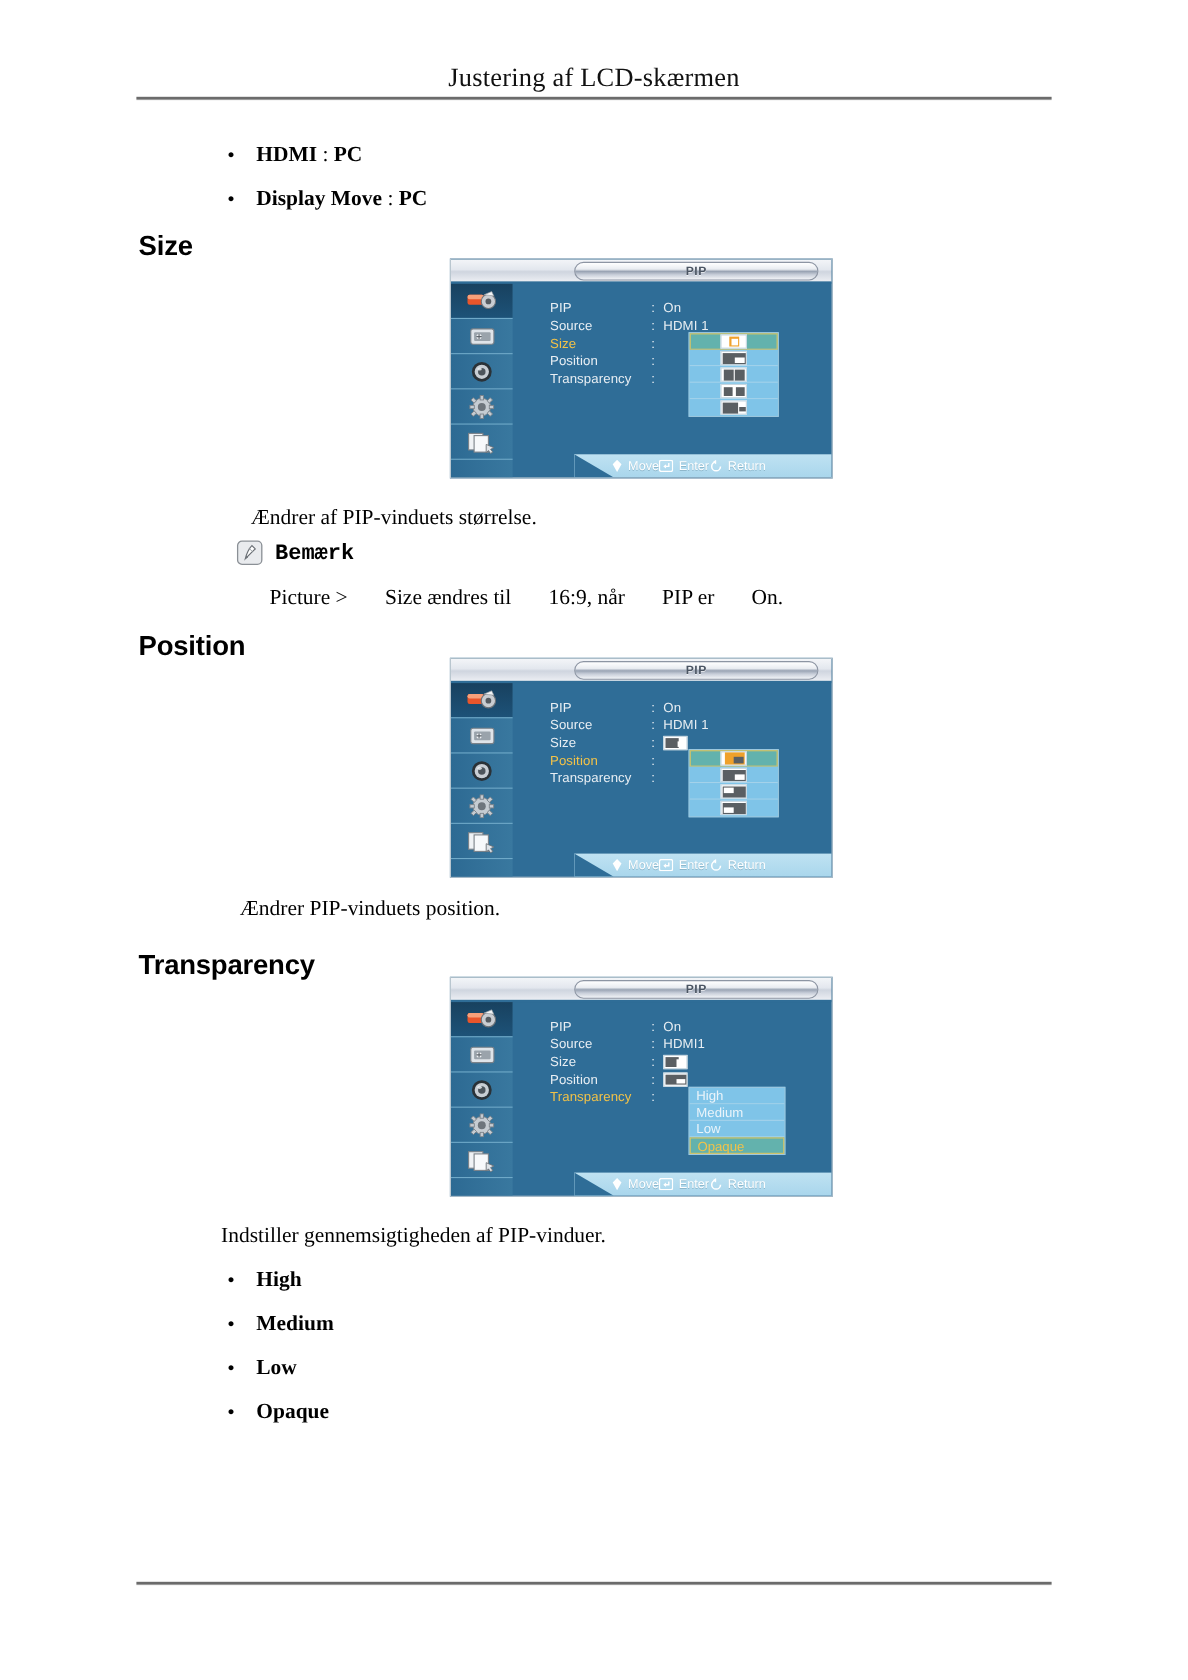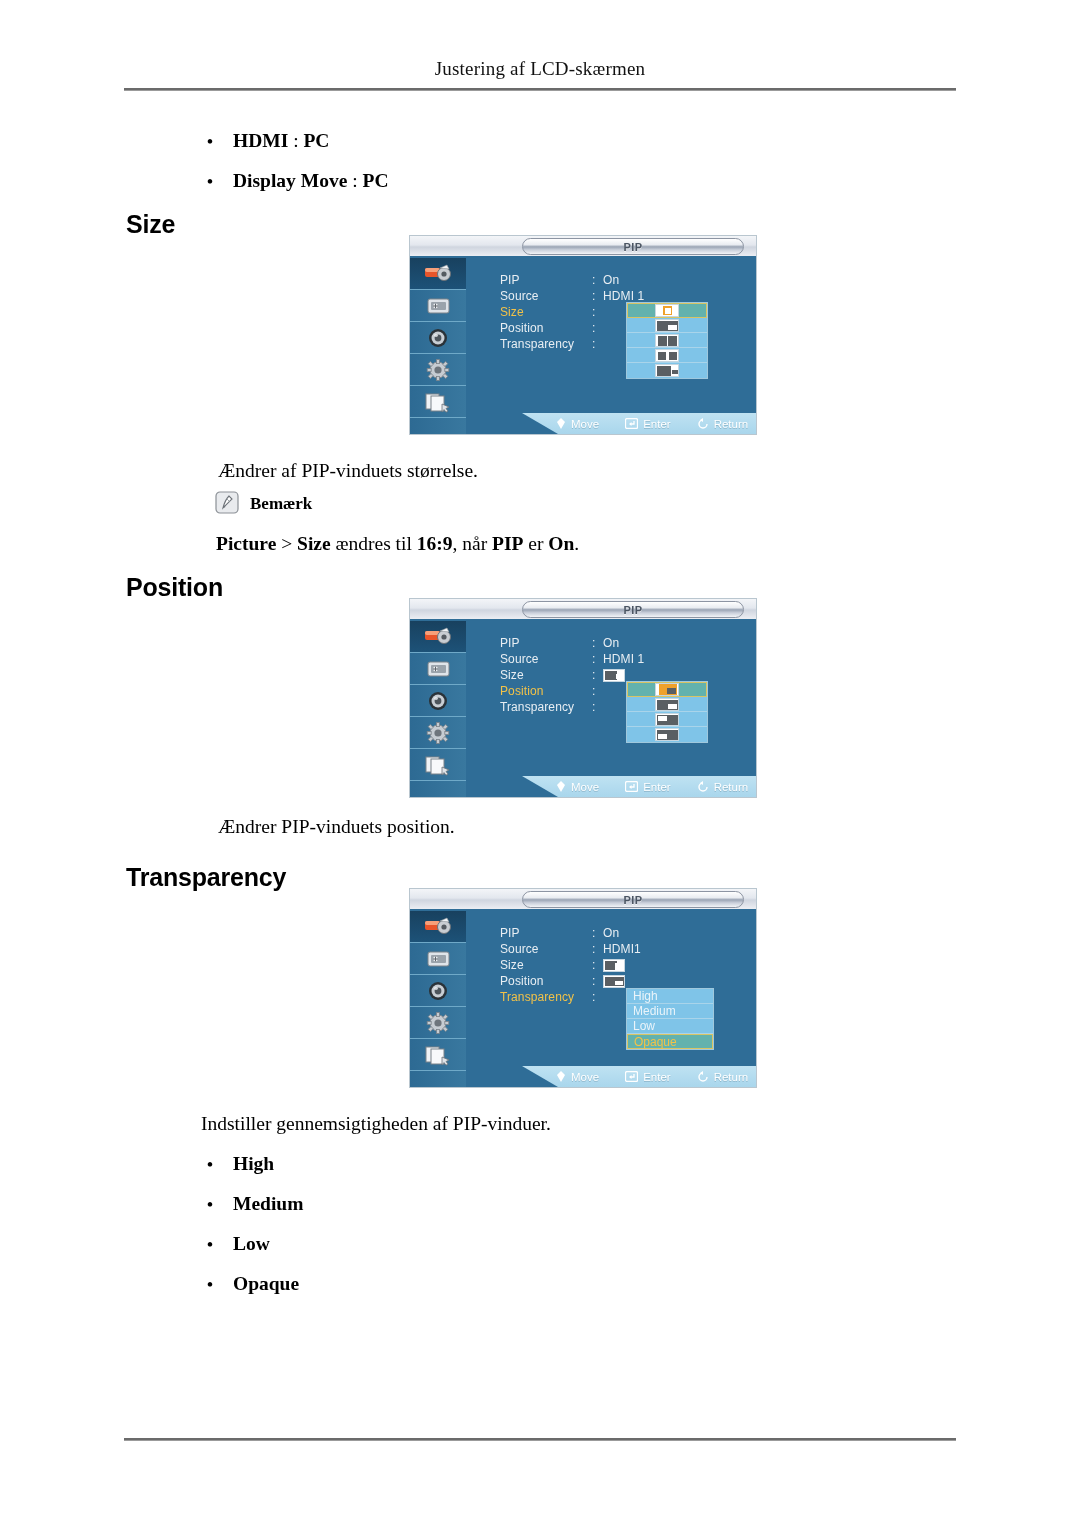--- a/index.html
+++ b/index.html
@@ -12,21 +12,21 @@
     position: relative;
     overflow: hidden;
   }
 
   
   .page-header {
     position: absolute;
     left: 0; right: 0; top: 58px;
     text-align: center;
     font-family: "Liberation Serif", serif;
-    font-size: 19px;
+    font-size: 24px;
     color: #111;
     letter-spacing: .2px;
   }
   .rule-top {
     position: absolute;
     left: 124px; right: 124px; top: 88px;
     height: 3px;
     border-top: 2px solid #6b6b6b;
     border-bottom: 1px solid #9b9b9b;
   }
@@ -77,38 +77,38 @@
     white-space: pre;
   }
 
   .note-head {
     position: absolute;
     display: flex;
     align-items: center;
     gap: 9px;
   }
   .note-head .note-label {
-    font-family: Liberation Serif, serif;
+    font-family: Liberation Mono, monospace;
     font-weight: bold;
-    font-size: 17px;
+    font-size: 20px;
     color: #000;
   }
   .note-icon {
     width: 26px; height: 25px;
     display: block;
   }
 
   .note-body {
     position: absolute;
     font-family: "Liberation Serif", serif;
     font-size: 19.5px;
     color: #000;
     white-space: pre;
   }
-  .note-body b { font-weight: bold; }
+  .note-body b { font-weight: normal; margin-left: 29px; }
 
   
   .osd {
     position: absolute;
     width: 348px;
     height: 200px;
     background: #2f6d97;
     border: 1px solid #b9c6cf;
     overflow: hidden;
     font-family: "Liberation Sans", sans-serif;
@@ -246,21 +246,20 @@
   .inline-glyph i { position: absolute; display: block; background: #5a5f63; }
 
   .osd-foot {
     position: absolute;
     left: 56px; right: 0; bottom: 0;
     height: 21px;
     background: linear-gradient(#bfe2f2, #a9d6ec);
     display: flex;
     align-items: center;
     padding-left: 34px;
-    gap: 26px;
   }
   .osd-foot .fitem {
     display: flex;
     align-items: center;
     gap: 5px;
     font-size: 11.5px;
     color: #ffffff;
     text-shadow: 0 1px 0 rgba(120,160,180,.6);
   }
   .osd-foot .fitem svg { display: block; }
@@ -444,21 +443,21 @@
                 <path d="M10 6 A4 4 0 1 1 6 2" fill="none" stroke="#ffffff" stroke-width="1.4"></path>
                 <path d="M6 0 L6 4 L3 2 Z" fill="#ffffff"></path>
               </svg>
             </span>
           <span>Return</span>
         </span>
       </div>
     </div>
   </div>
 
-  <div class="para" style="left:218px; top:460px;">Ændrer af PIP-vinduets størrelse.</div>
+  <div class="para" style="left:228px; top:460px;">Ændrer af PIP-vinduets størrelse.</div>
 
   <div class="note-head" style="left:215px; top:491px;">
     <span class="note-icon">
       <svg width="26" height="25" viewBox="0 0 26 25">
           <rect x="1" y="1" width="22" height="21" rx="4" fill="#e9ebee" stroke="#8b9096" stroke-width="1.2"></rect>
           <path d="M8 17 C9 13 11 8 14 5 L17 8 C14 11 10 15 8 17 Z" fill="#ffffff" stroke="#6d7278" stroke-width="1.1"></path>
           <path d="M8 17 L10.5 16 L9 14.2 Z" fill="#6d7278"></path>
           <path d="M11.5 7.5 L14.5 10.5" stroke="#9aa0a6" stroke-width=".9"></path>
         </svg>
     </span>

